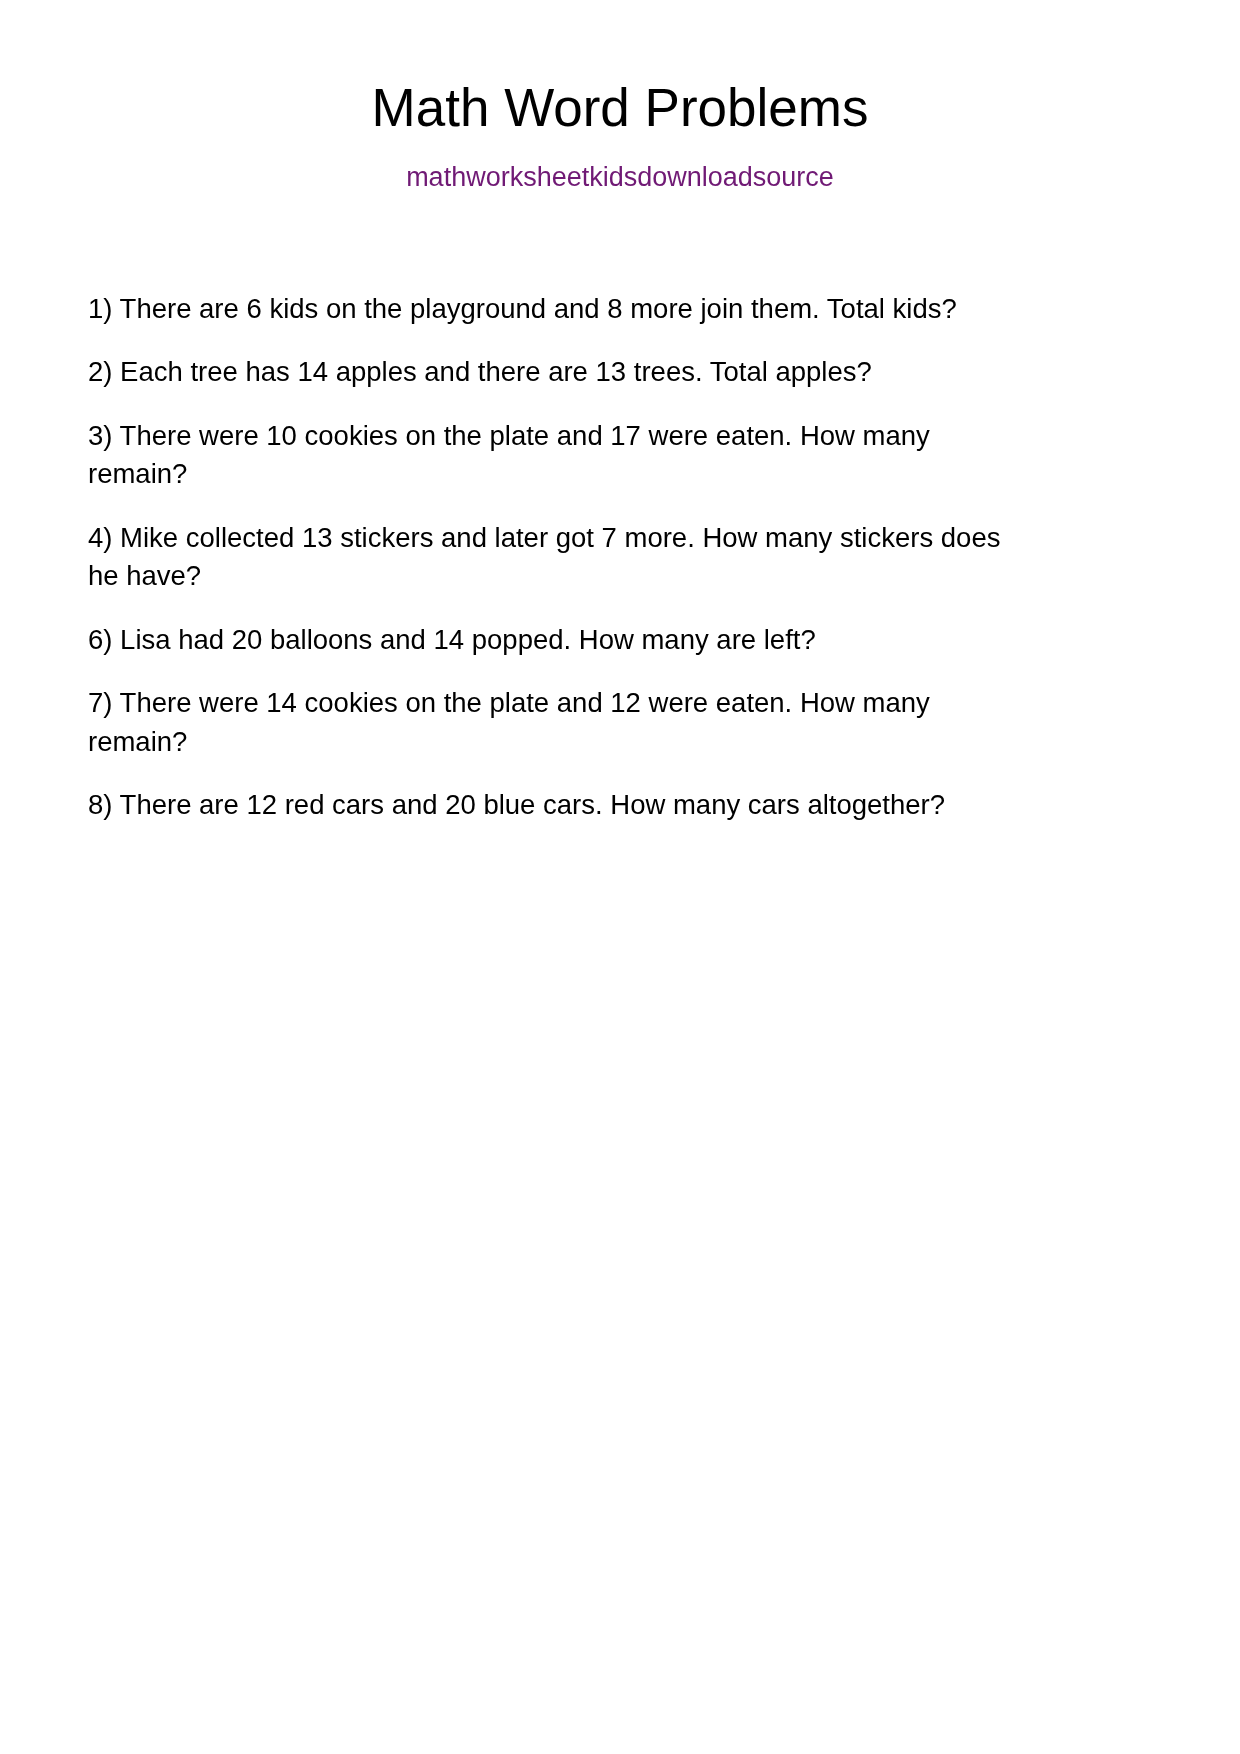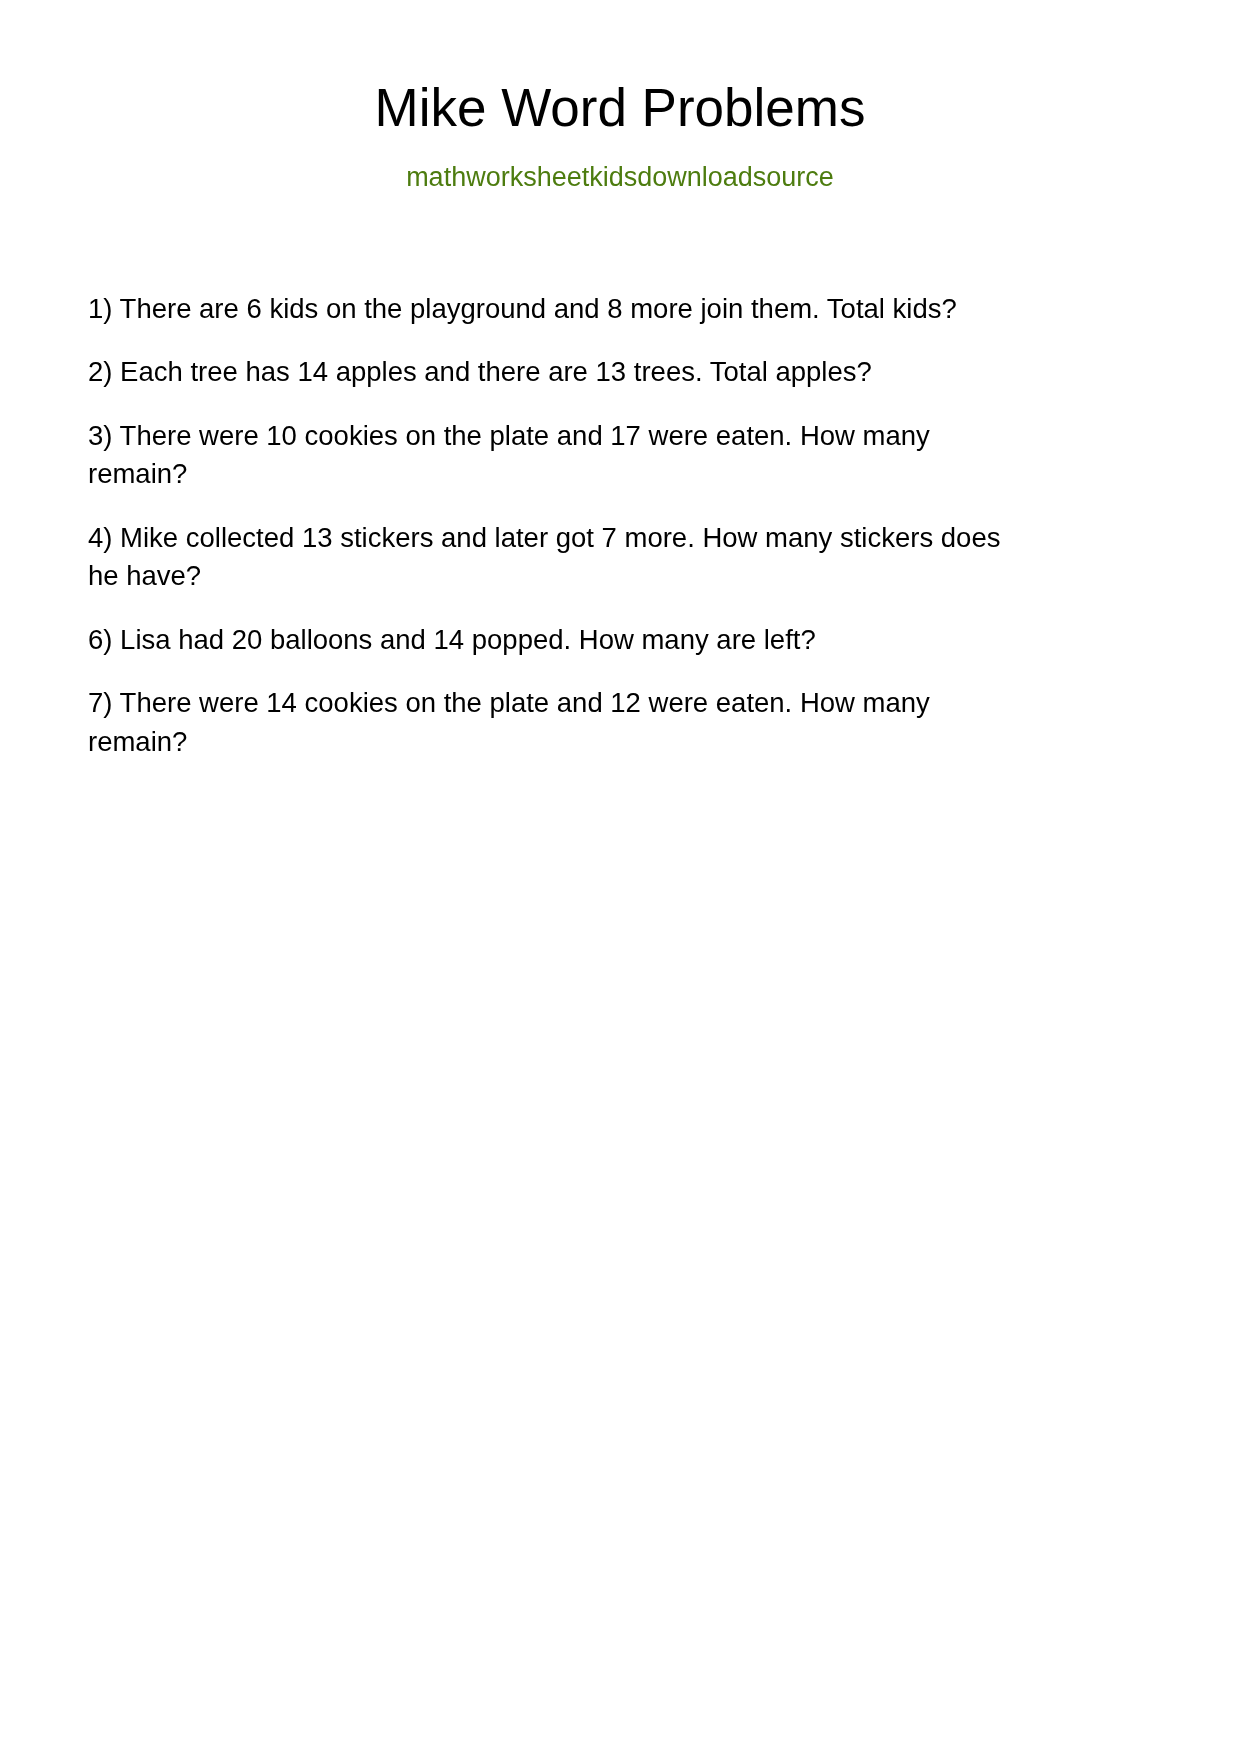--- a/index.html
+++ b/index.html
@@ -33,21 +33,21 @@
     letter-spacing: 0px;
     color: #000000;
     margin: 0;
     padding: 0 60px;
   }
   .doc-subtitle {
     text-align: center;
     font-size: 27px;
     font-weight: 400;
     line-height: 1.2;
-    color: #4d7c0f;
+    color: #701a75;
     margin: 0;
     padding: 24px 60px 0 60px;
   }
   .problems {
     margin: 16px;
     padding: 0;
     list-style: none;
     margin-left: 88px;
     margin-right: 238px;
     margin-top: 96px;
@@ -63,26 +63,27 @@
   .problem:last-child {
     margin-bottom: 0;
   }
 </style>
 </head>
 <body>
 
 <div class="page">
 
   <div class="header">
-    <h1 class="doc-title">Mike Word Problems</h1>
+    <h1 class="doc-title">Math Word Problems</h1>
     <div class="doc-subtitle">mathworksheetkidsdownloadsource</div>
   </div>
 
   <div class="problems">
     <p class="problem">1) There are 6 kids on the playground and 8 more join them. Total kids?</p>
     <p class="problem">2) Each tree has 14 apples and there are 13 trees. Total apples?</p>
     <p class="problem">3) There were 10 cookies on the plate and 17 were eaten. How many remain?</p>
     <p class="problem">4) Mike collected 13 stickers and later got 7 more. How many stickers does he have?</p>
     <p class="problem">6) Lisa had 20 balloons and 14 popped. How many are left?</p>
     <p class="problem">7) There were 14 cookies on the plate and 12 were eaten. How many remain?</p>
+    <p class="problem">8) There are 12 red cars and 20 blue cars. How many cars altogether?</p>
   </div>
 
 </div>
 
 </body></html>

